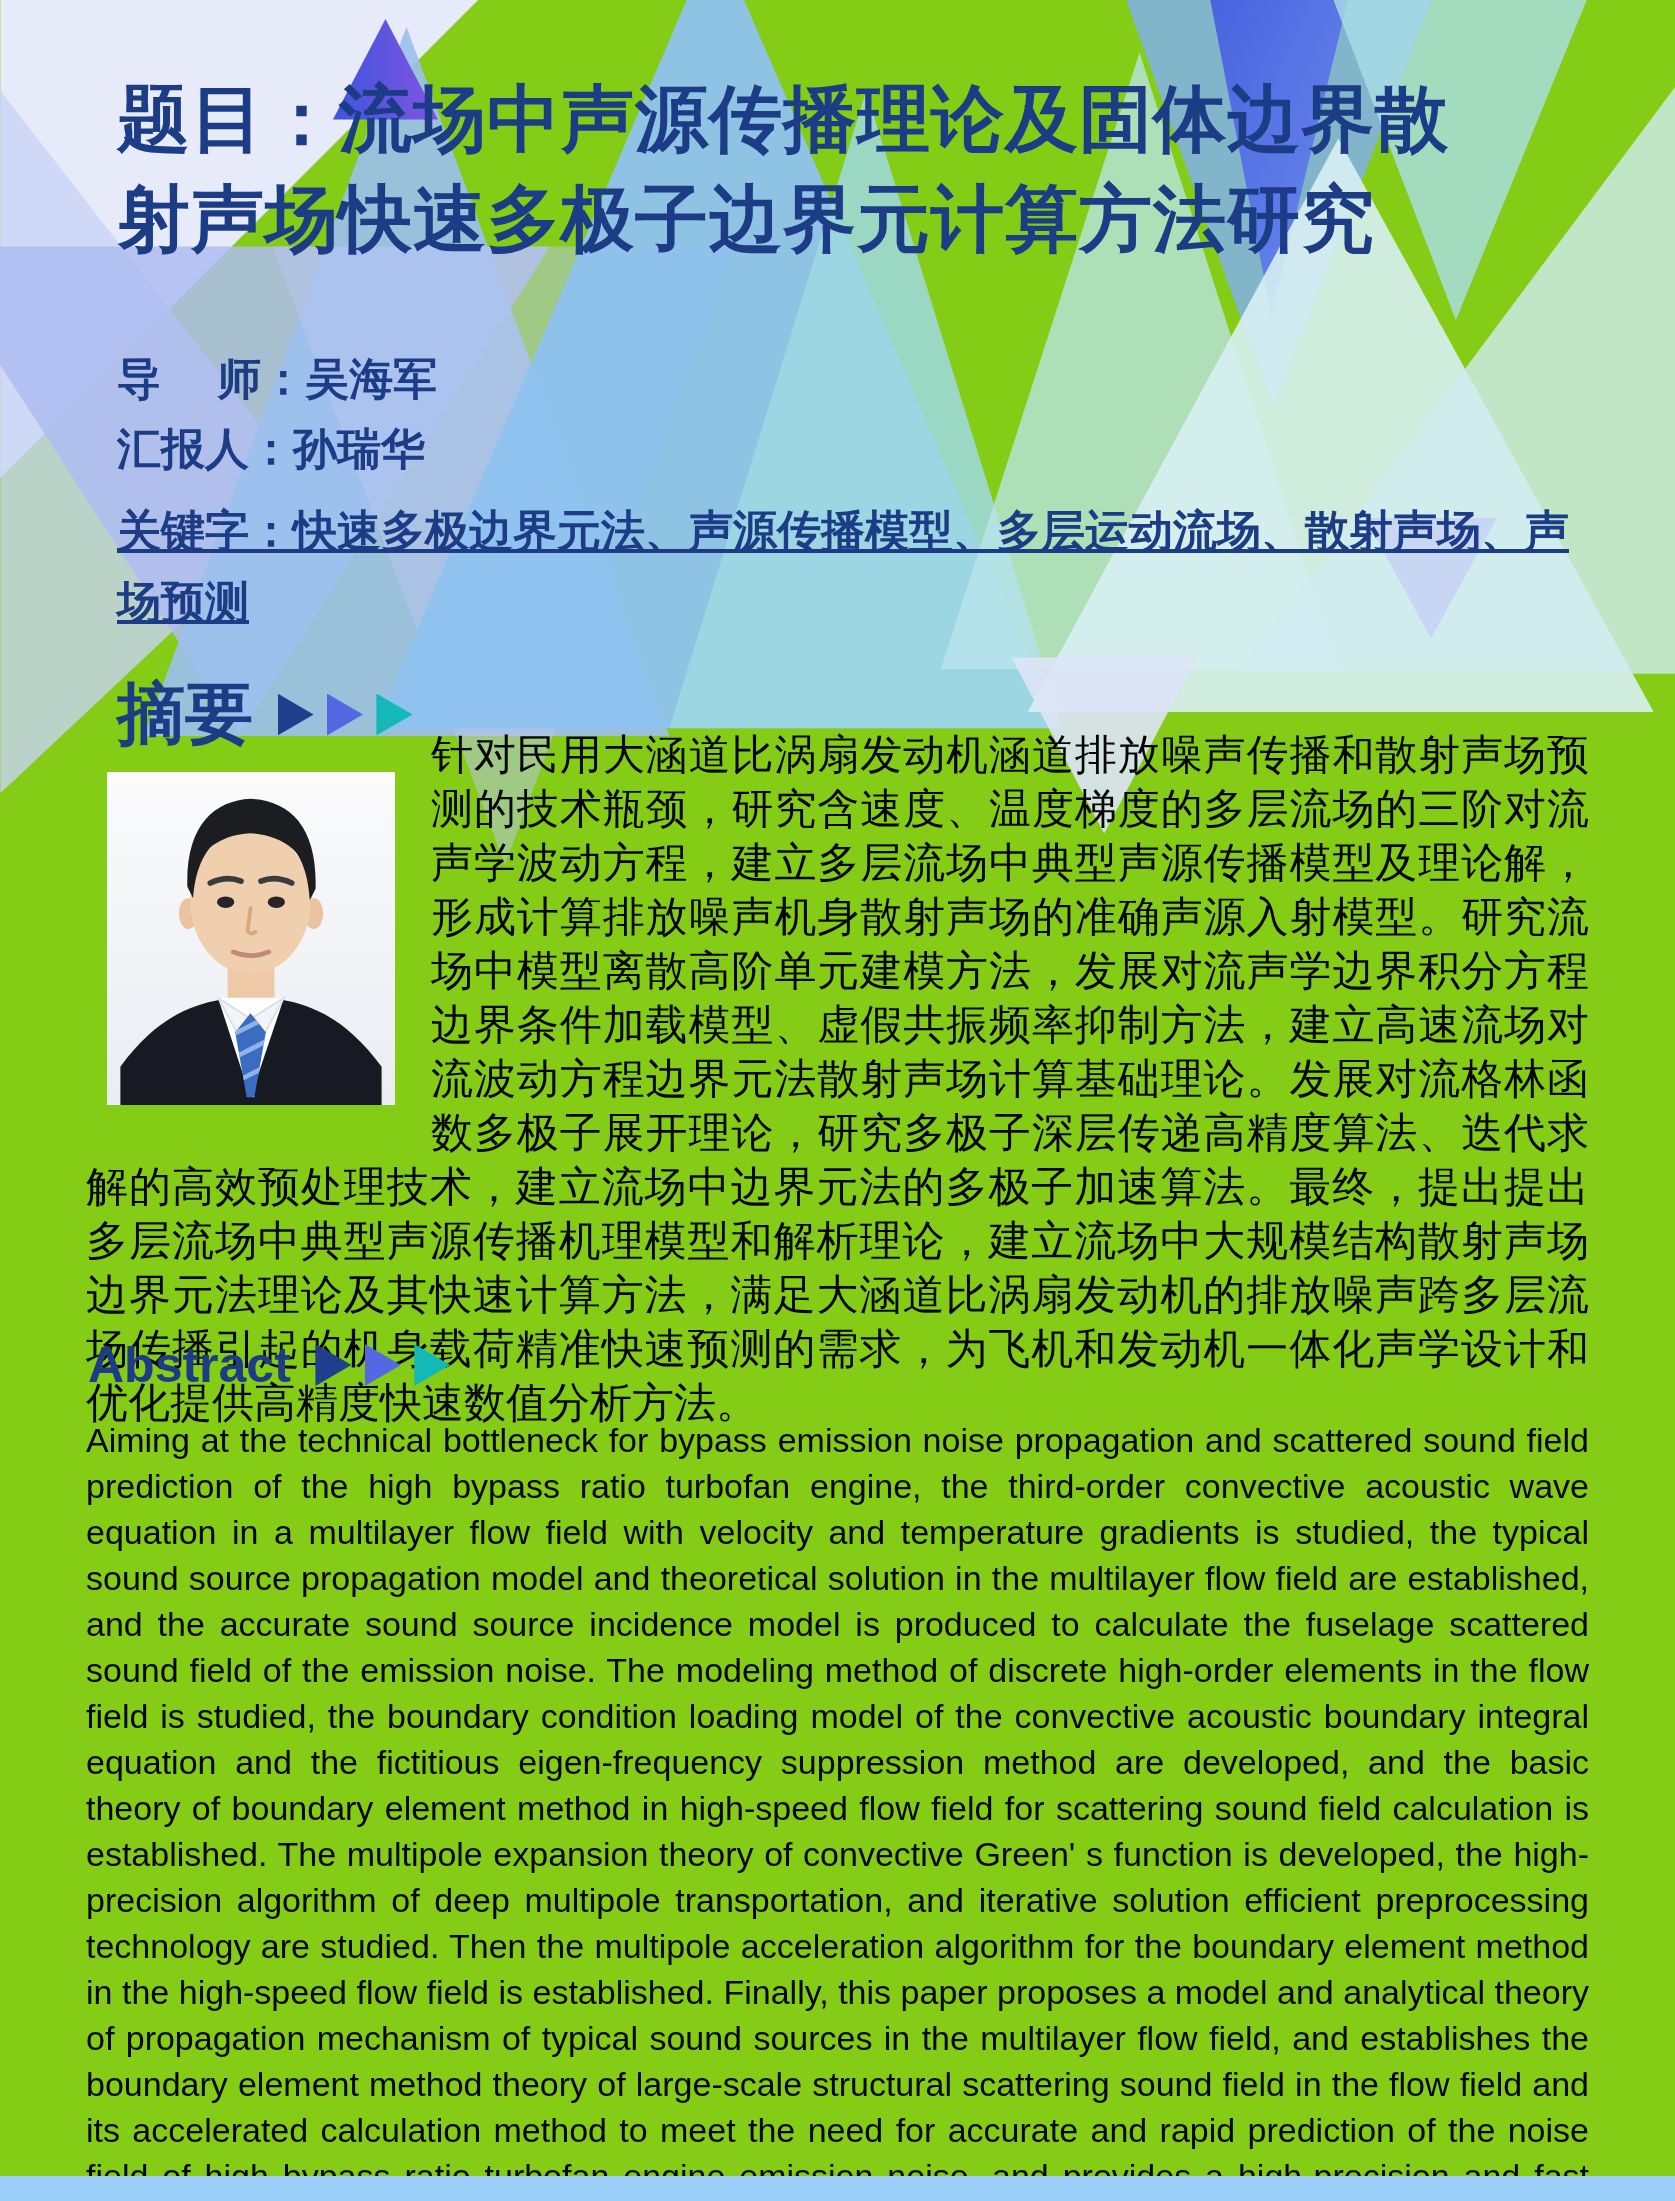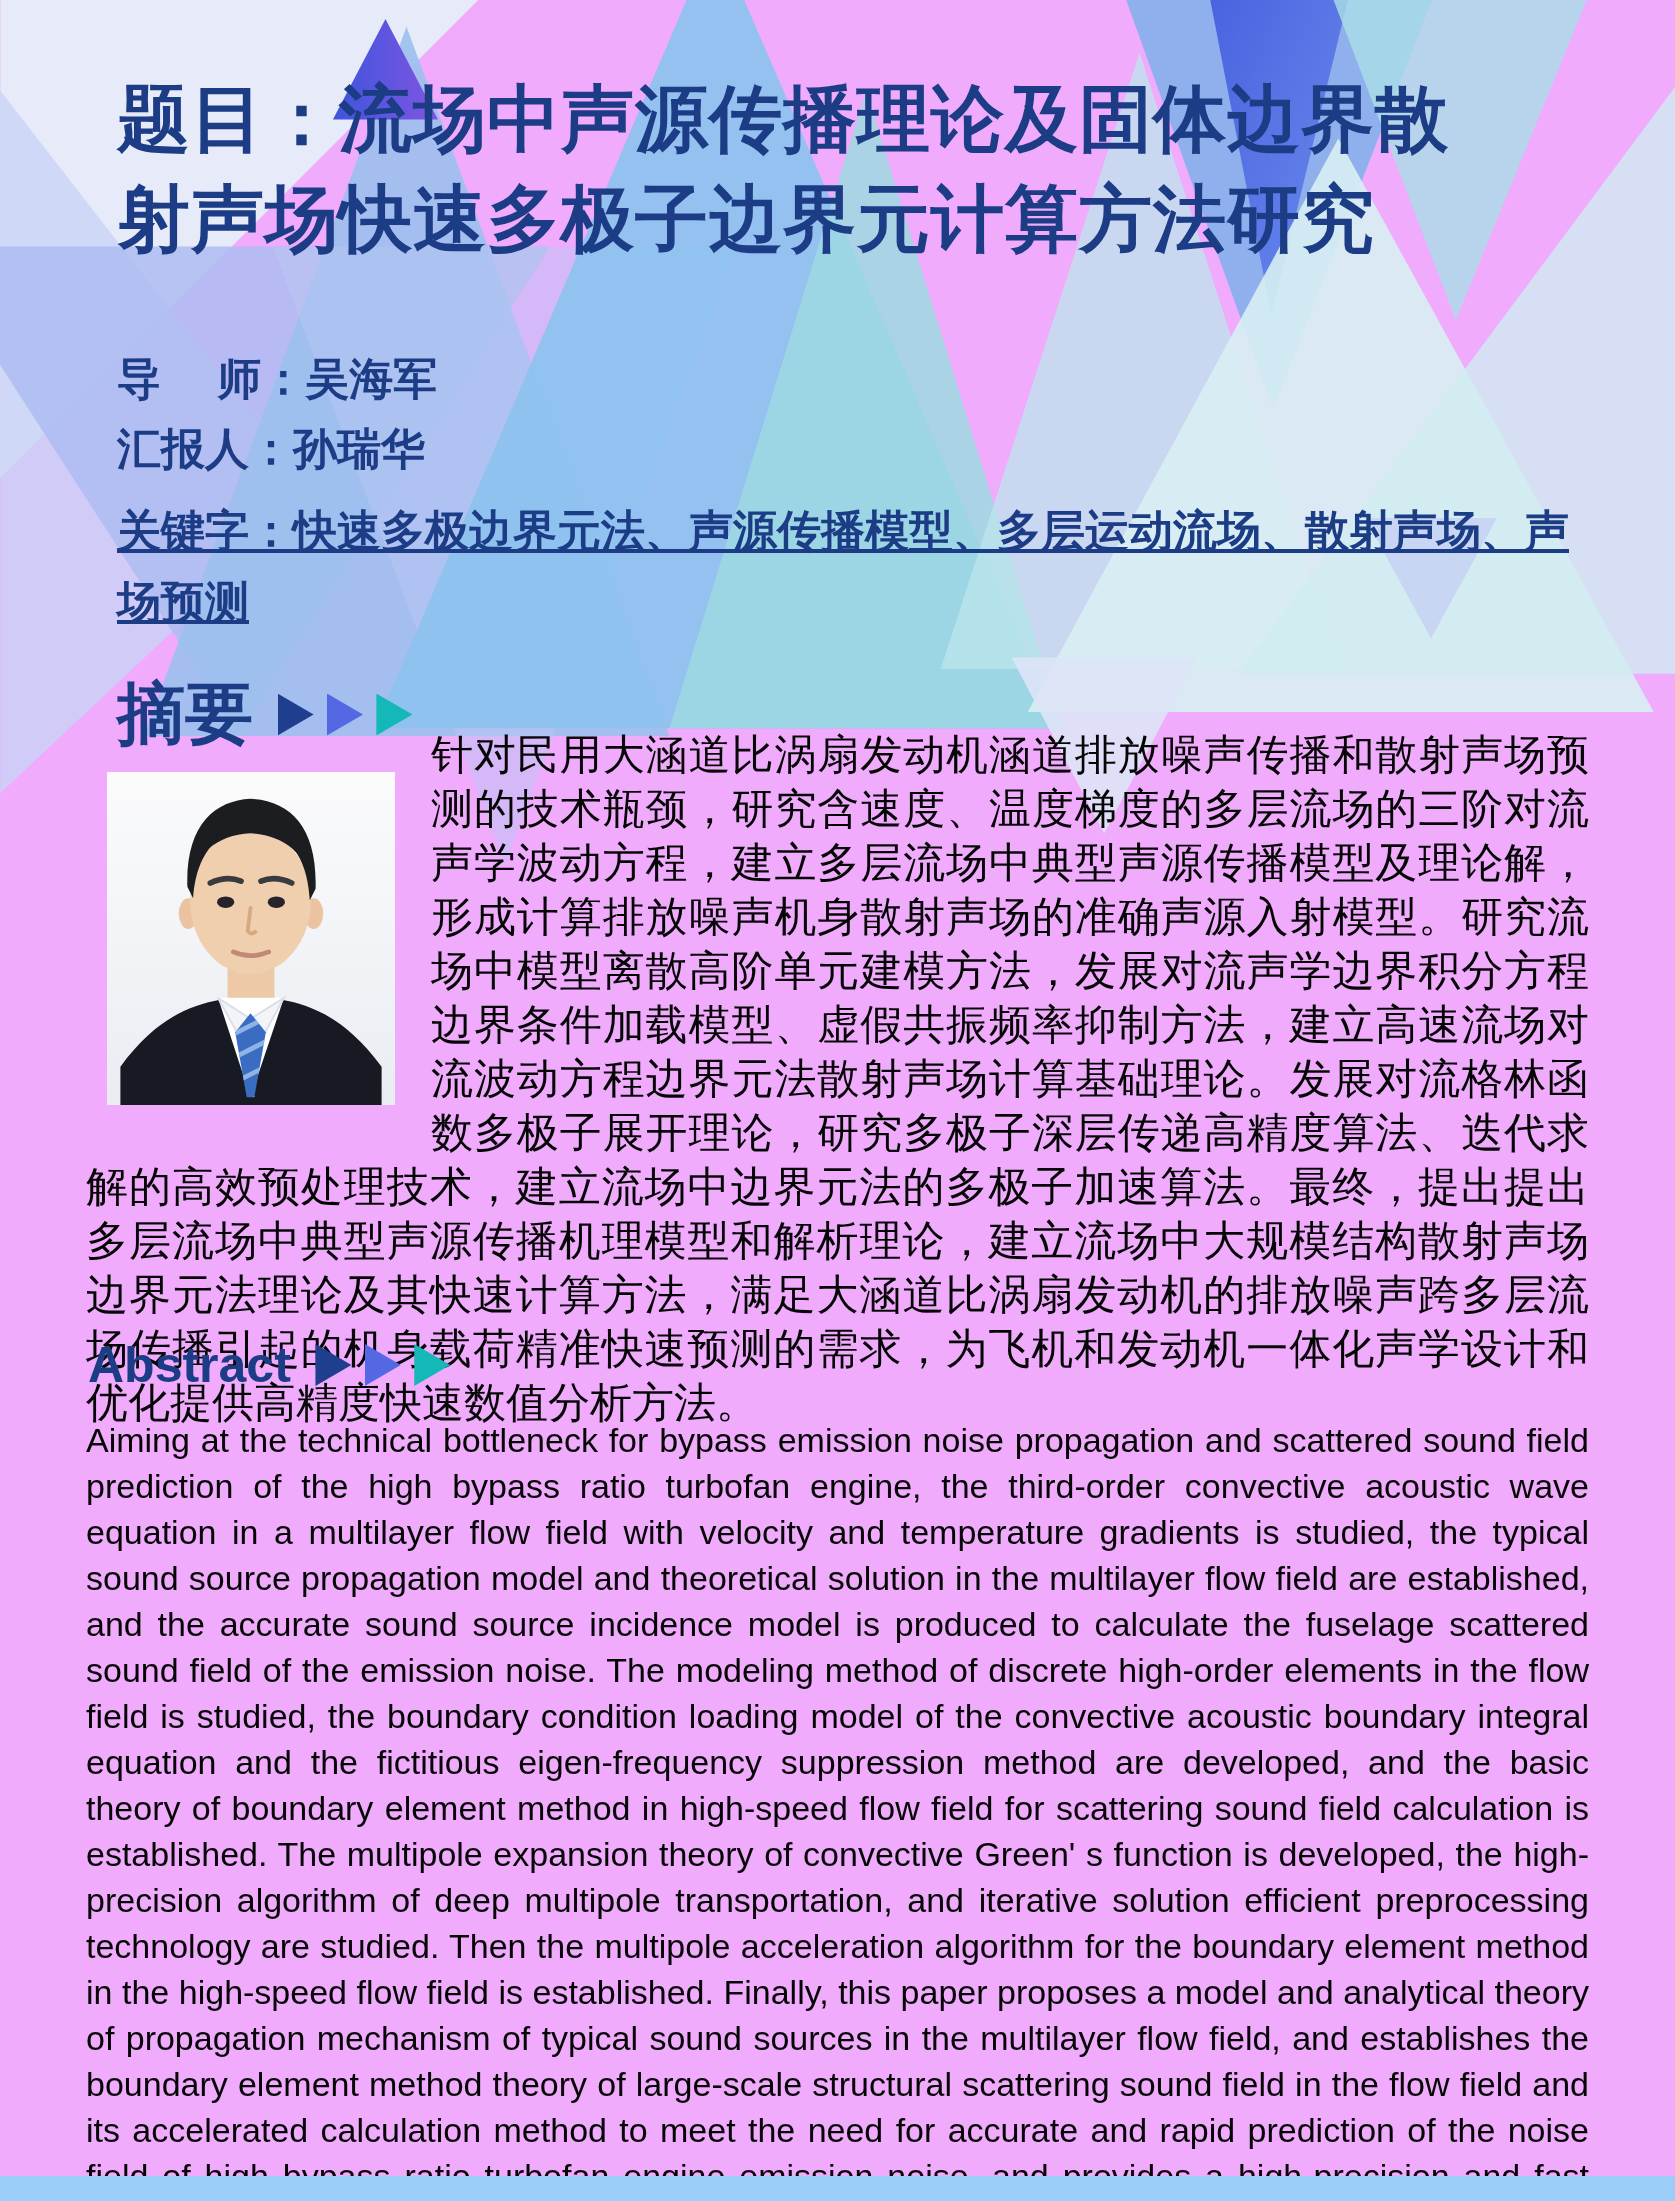--- a/index.html
+++ b/index.html
@@ -1,21 +1,21 @@
 <!DOCTYPE html>
 <html><head>
 <meta charset="utf-8">
 <style>
   html, body { margin: 0; padding: 0; }
   body { background: #ffffff; font-family: "Liberation Sans", "DejaVu Sans", sans-serif; }
   .page {
     position: relative;
     width: 1676px;
     height: 2201px;
-    background: #f0abfc;
+    background: #84cc16;
     overflow: hidden;
   }
   .deco {
     position: absolute;
     left: 0; top: 0;
     pointer-events: none;
   }
   .content { position: absolute; left: 0; top: 0; width: 100%; height: 100%; }
 
   .title {

